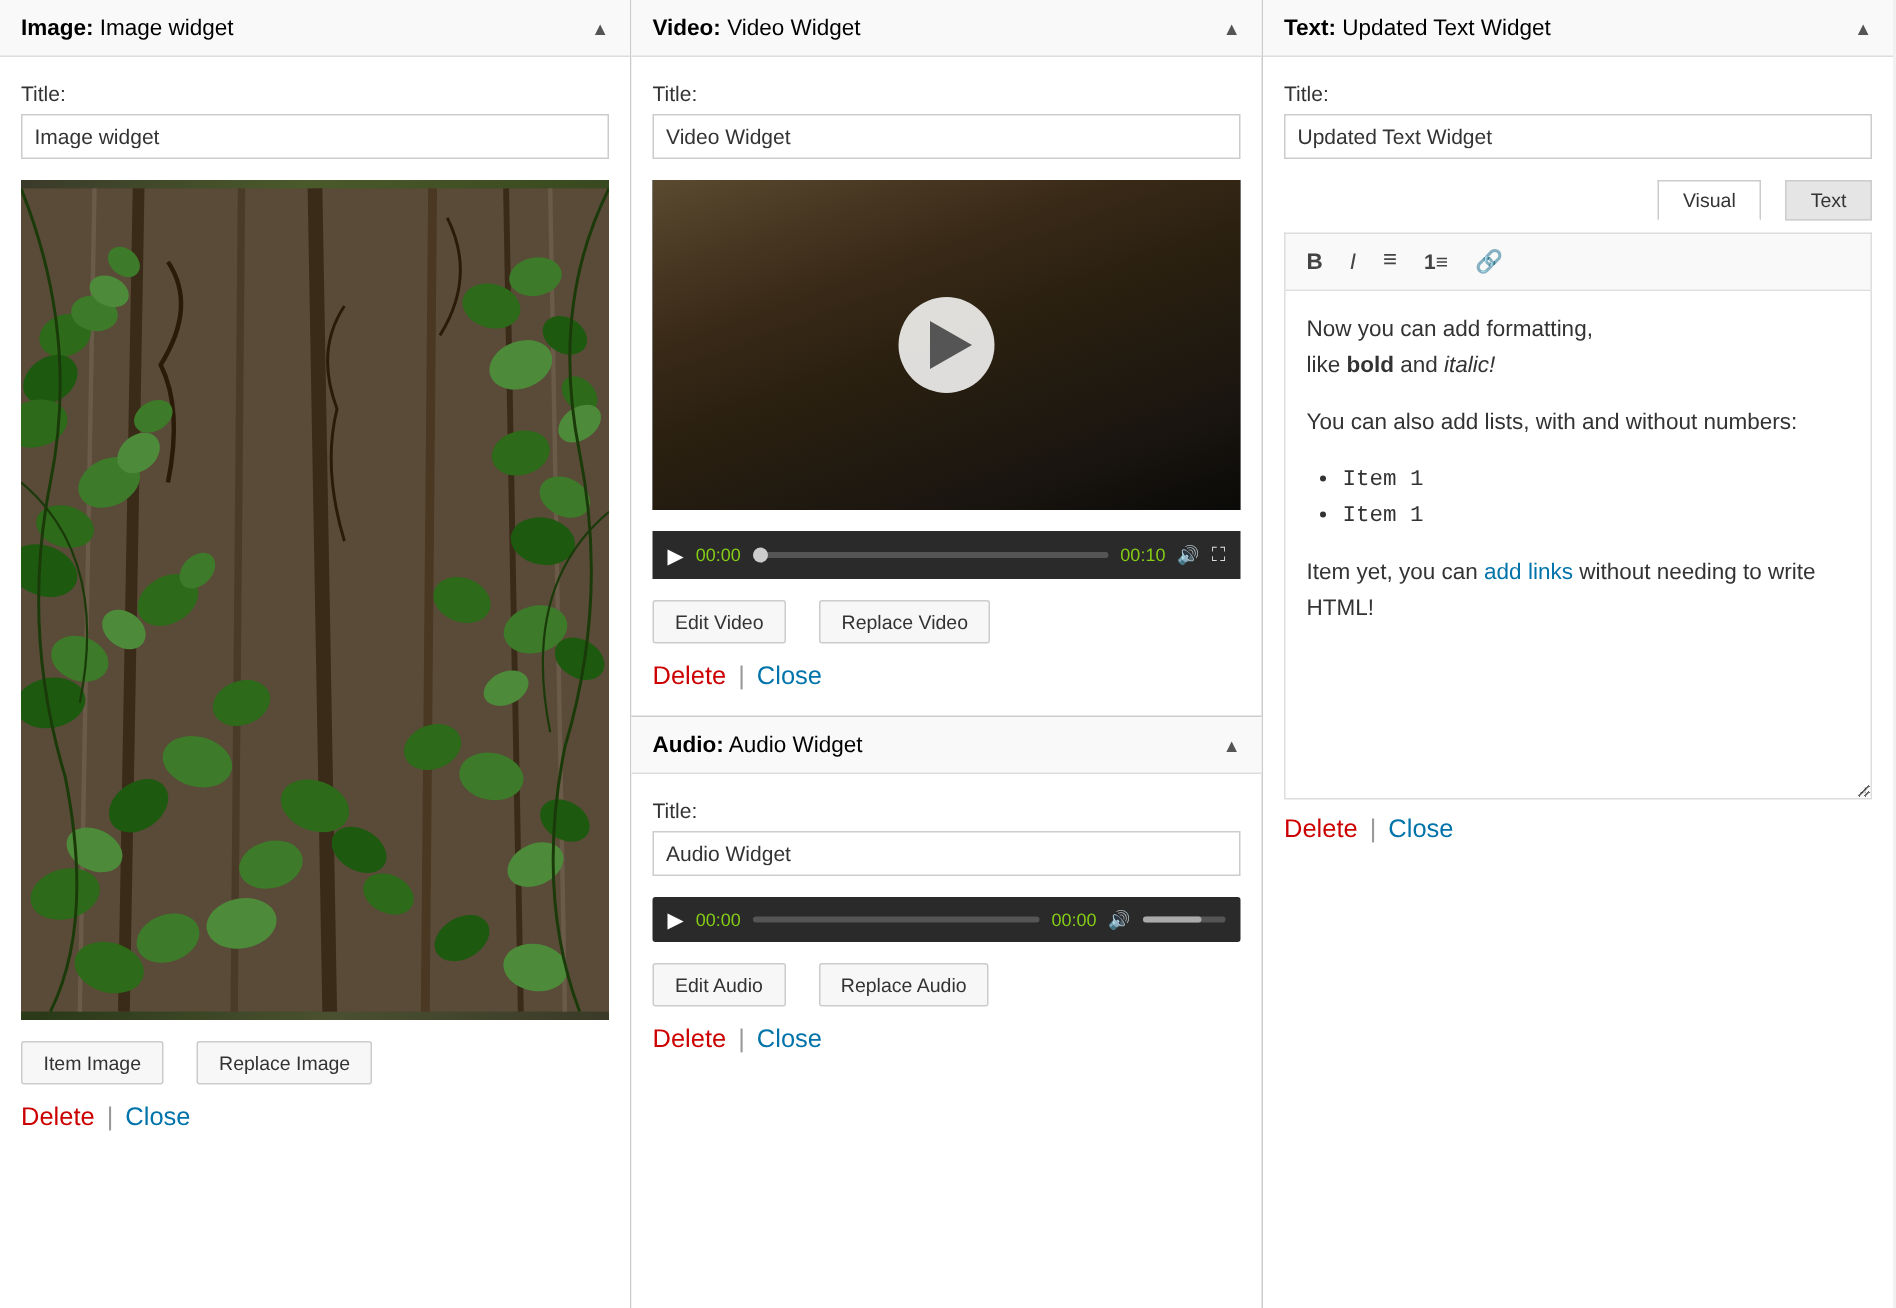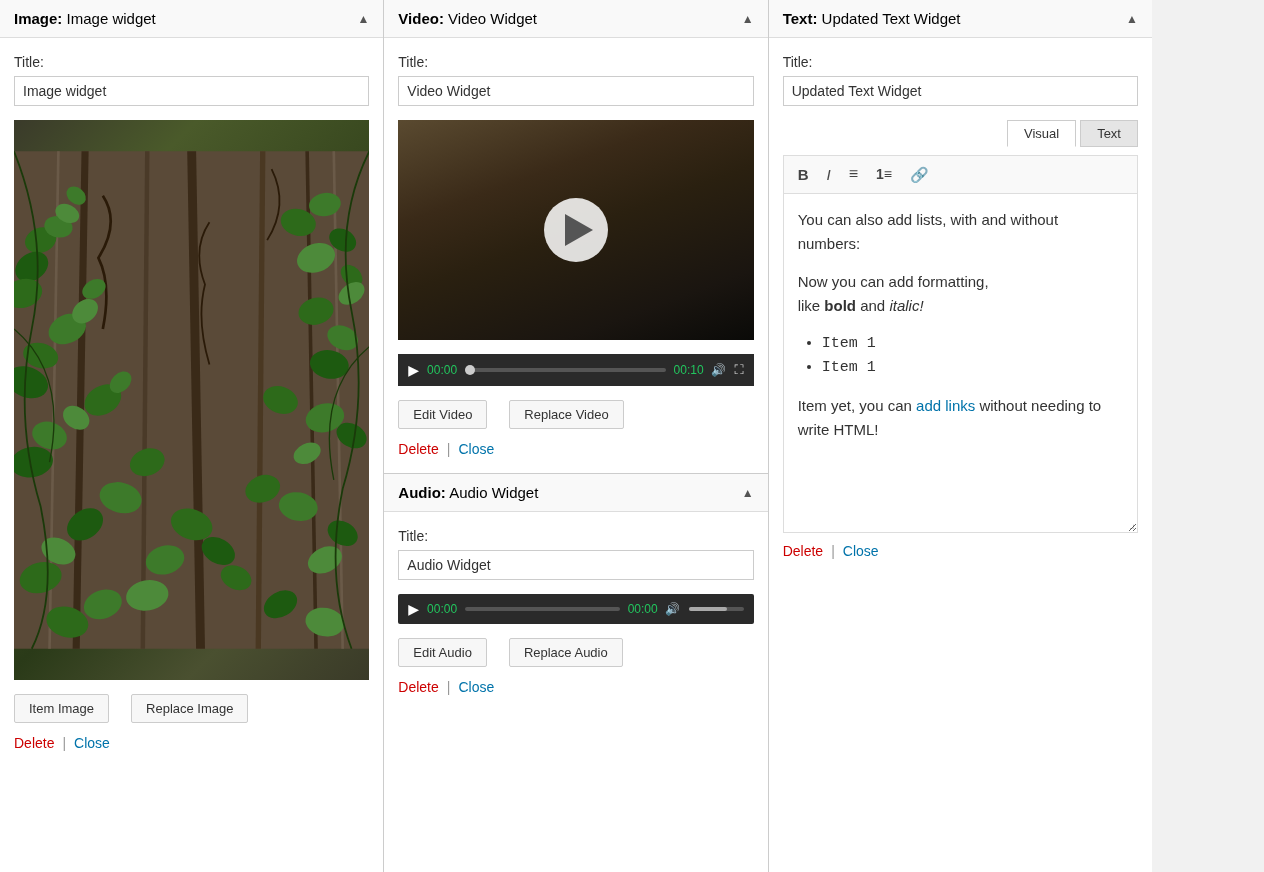--- a/index.html
+++ b/index.html
@@ -84,21 +84,21 @@
       background: #f7f7f7;
       font-size: 13px;
       cursor: pointer;
       color: #333;
       border-radius: 2px;
     }
     .link-row {
       display: flex;
       gap: 8px;
       align-items: flex-end;
-      font-size: 14px;
+      font-size: 17px;
     }
     .link-red { color: #c00; cursor: pointer; text-decoration: none; }
     .link-blue { color: #0073aa; cursor: pointer; text-decoration: none; }
     .link-sep { color: #999; }
 
     
     .video-container {
       width: 100%;
       height: 220px;
       background: #1a1a1a;
@@ -146,21 +146,21 @@
       margin-bottom: 14px;
       border-radius: 0;
     }
     .ctrl-play {
       color: #fff;
       font-size: 14px;
       cursor: pointer;
       line-height: 1;
     }
     .ctrl-time {
-      color: #22c55e;
+      color: #84cc16;
       font-size: 12px;
       white-space: nowrap;
     }
     .ctrl-progress {
       flex: 1;
       height: 4px;
       background: #555;
       border-radius: 2px;
       position: relative;
     }
@@ -213,21 +213,21 @@
       align-items: center;
       gap: 8px;
       margin-bottom: 14px;
       border-radius: 2px;
     }
 
     
     .editor-tabs {
       display: flex;
       justify-content: flex-end;
-      gap: 4px;
+      gap: 16px;
       margin-bottom: 8px;
     }
     .editor-tab {
       padding: 5px 16px;
       border: 1px solid #ccc;
       background: #e5e5e5;
       font-size: 13px;
       cursor: pointer;
       color: #333;
     }
@@ -276,21 +276,21 @@
     .editor-resize-handle {
       position: absolute;
       bottom: 2px;
       right: 2px;
       color: #aaa;
       font-size: 12px;
       line-height: 1;
     }
     .container {
       display: flex;
-      width: 1152px;
+      width: 1262px;
       min-height: 872px;
       background: #f1f1f1;
     }
     .col {
       flex: 1;
       border-right: 1px solid #ccc;
       background: #fff;
       display: flex;
       flex-direction: column;
     }
@@ -510,25 +510,25 @@
       
       <div class="toolbar">
         <button class="toolbar-btn" style="font-weight:bold;font-style:normal;">B</button>
         <button class="toolbar-btn" style="font-style:italic;font-weight:normal;">I</button>
         <button class="toolbar-btn" style="font-size:16px;">≡</button>
         <button class="toolbar-btn" style="font-size:14px;">1≡</button>
         <button class="toolbar-btn" style="font-size:15px;">🔗</button>
       </div>
       
       <div class="editor-content" style="position:relative;">
-        <p>You can also add lists, with and without numbers:</p>
         <p>
           <span>Now you can add formatting,</span><br>
           <span>like <strong>bold</strong> and <em>italic!</em></span>
         </p>
+        <p>You can also add lists, with and without numbers:</p>
         <ul>
           <li>Item 1</li>
           <li>Item 1</li>
         </ul>
         <p>
           <span>Item yet, you can </span><a class="link-blue">add links</a><span> without needing to write HTML!</span>
         </p>
         <div class="editor-resize-handle">⌟</div>
       </div>
       

